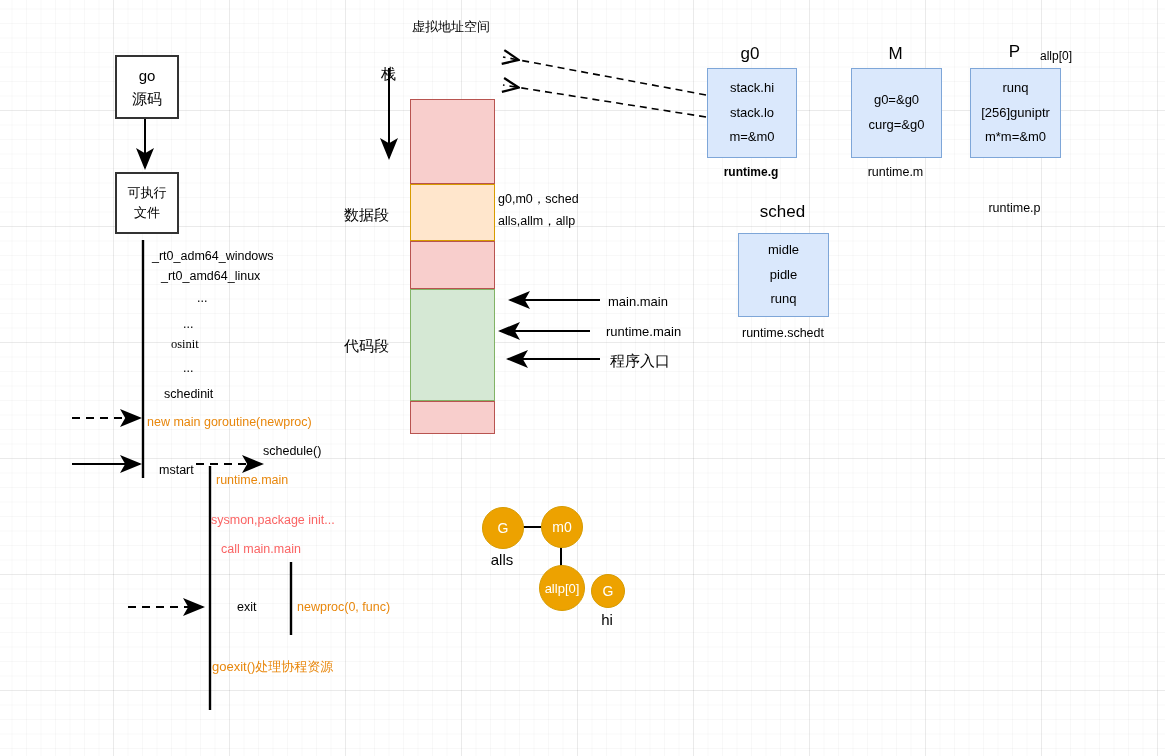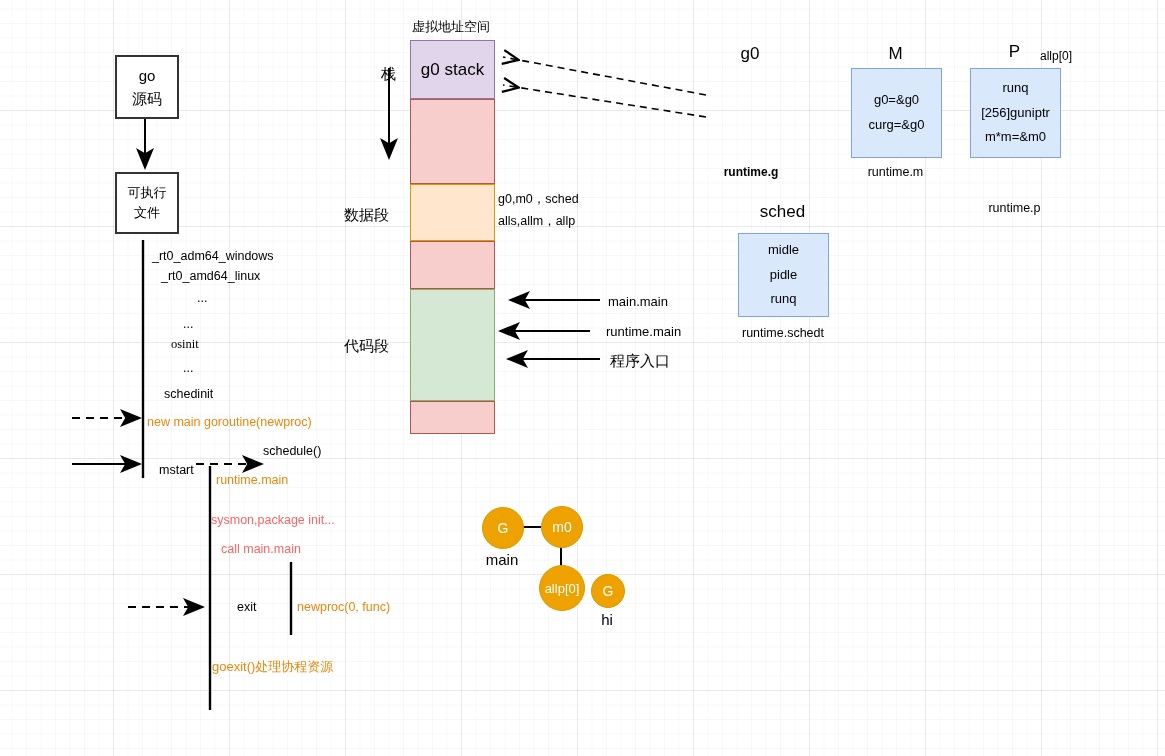--- a/index.html
+++ b/index.html
@@ -110,41 +110,43 @@
     <div>源码</div>
   </div>
 
   <div class="flowbox" style="left:115px;top:172px;width:60px;height:58px;font-size:13px;">
     <div>可执行</div>
     <div>文件</div>
   </div>
 
   <div class="lbl" style="left:412px;top:18px;font-size:13px;">虚拟地址空间</div>
 
-  <div class="mem mem-purple" style="left:410px;top:40px;width:85px;height:59px;">
-    <div class="mem-label">g0 stack</div>
-  </div>
   <div class="mem mem-pink" style="left:410px;top:99px;width:85px;height:85px;"></div>
   <div class="mem mem-orange" style="left:410px;top:184px;width:85px;height:57px;"></div>
   <div class="mem mem-pink" style="left:410px;top:241px;width:85px;height:48px;"></div>
   <div class="mem mem-green" style="left:410px;top:289px;width:85px;height:112px;"></div>
   <div class="mem mem-pink" style="left:410px;top:401px;width:85px;height:33px;"></div>
 
   <div class="lbl" style="left:381px;top:65px;font-size:15px;">栈</div>
   <div class="lbl" style="left:344px;top:206px;font-size:15px;">数据段</div>
   <div class="lbl" style="left:344px;top:337px;font-size:15px;">代码段</div>
 
   <div class="lbl" style="left:498px;top:191px;font-size:12.5px;">g0,m0，sched</div>
   <div class="lbl" style="left:498px;top:213px;font-size:12.5px;">alls,allm，allp</div>
 
   <div class="lbl" style="left:608px;top:294px;font-size:13px;">main.main</div>
   <div class="lbl" style="left:606px;top:324px;font-size:13px;">runtime.main</div>
   <div class="lbl" style="left:610px;top:352px;font-size:15px;">程序入口</div>
 
   <div class="ctr" style="left:706px;top:44px;width:88px;font-size:17px;">g0</div>
+  <div class="bluebox" style="left:707px;top:68px;width:88px;height:88px;">
+    <div>stack.hi</div>
+    <div>stack.lo</div>
+    <div>m=&amp;m0</div>
+  </div>
   <div class="ctr" style="left:707px;top:165px;width:88px;font-size:12px;font-weight:bold;">runtime.g</div>
 
   <div class="ctr" style="left:851px;top:44px;width:89px;font-size:17px;">M</div>
   <div class="bluebox" style="left:851px;top:68px;width:89px;height:88px;">
     <div>g0=&amp;g0</div>
     <div>curg=&amp;g0</div>
   </div>
   <div class="ctr" style="left:851px;top:165px;width:89px;font-size:12.5px;">runtime.m</div>
 
   <div class="ctr" style="left:970px;top:42px;width:89px;font-size:17px;">P</div>
@@ -178,21 +180,21 @@
   <div class="lbl orange" style="left:216px;top:473px;font-size:12.5px;">runtime.main</div>
   <div class="lbl red" style="left:211px;top:513px;font-size:12.5px;">sysmon,package init...</div>
   <div class="lbl red" style="left:221px;top:542px;font-size:12.5px;">call main.main</div>
   <div class="lbl" style="left:237px;top:600px;font-size:12.5px;">exit</div>
   <div class="lbl orange" style="left:297px;top:600px;font-size:12.5px;">newproc(0, func)</div>
   <div class="lbl orange" style="left:212px;top:658px;font-size:13px;">goexit()处理协程资源</div>
 
   <div class="circ" style="left:482px;top:507px;width:40px;height:40px;">
     <span>G</span>
   </div>
-  <div class="ctr" style="left:482px;top:551px;width:40px;font-size:15px;">main</div>
+  <div class="ctr" style="left:482px;top:551px;width:40px;font-size:15px;">alls</div>
 
   <div class="circ" style="left:541px;top:506px;width:40px;height:40px;">
     <span>m0</span>
   </div>
 
   <div class="circ" style="left:539px;top:565px;width:44px;height:44px;font-size:13px;">
     <span>allp[0]</span>
   </div>
 
   <div class="circ" style="left:591px;top:574px;width:32px;height:32px;">

